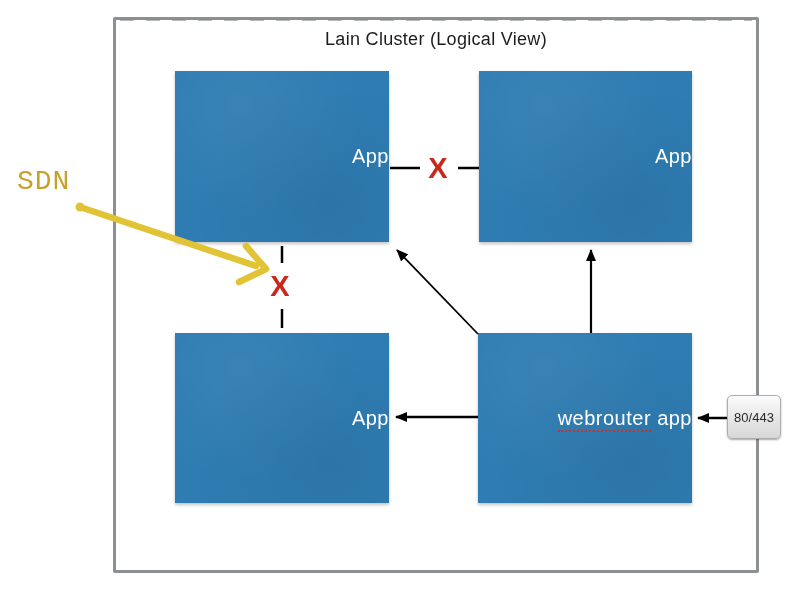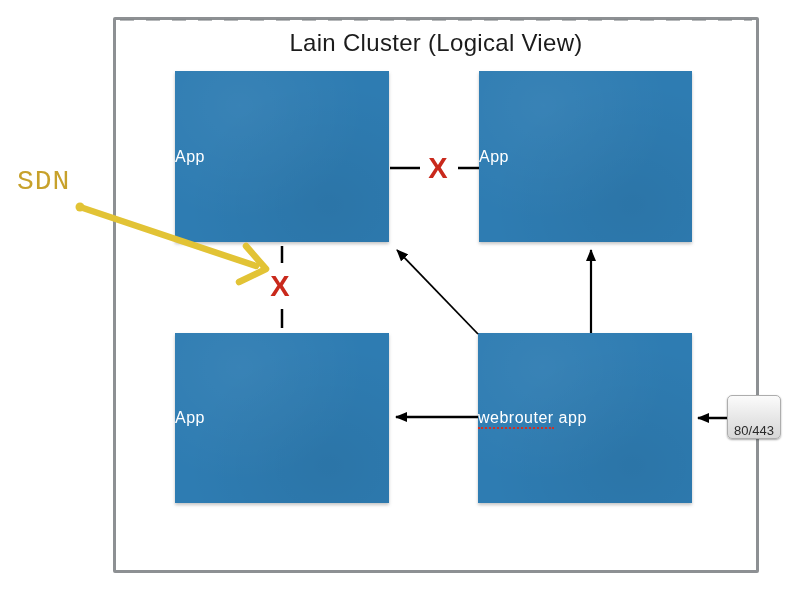--- a/index.html
+++ b/index.html
@@ -11,26 +11,26 @@
     position:absolute;left:113px;top:17px;width:646px;height:556px;
     box-sizing:border-box;border:3px solid #8d9093;border-radius:2px;
     background:#ffffff;
   }
   .frame::after{ 
     content:"";position:absolute;left:4px;top:-1px;right:4px;height:2px;
     background:repeating-linear-gradient(90deg,rgba(125,129,132,.55) 0 14px,transparent 14px 26px);
   }
   .diagram-title{
     position:absolute;left:113px;top:29px;width:646px;text-align:center;
-    font-size:24px;font-weight:300;color:#1c1c1c;letter-spacing:.3px;
+    font-size:18px;font-weight:300;color:#1c1c1c;letter-spacing:.3px;
   }
   .node{
     position:absolute;background:#2e7cb2;color:#fff;
-    display:flex;align-items:center;justify-content:flex-start;
-    font-size:16px;font-weight:300;letter-spacing:.5px;
+    display:flex;align-items:center;justify-content:flex-end;
+    font-size:20px;font-weight:300;letter-spacing:.5px;
     box-shadow:0 2px 3px rgba(90,90,90,.35);
     background-image:
       radial-gradient(ellipse at 30% 20%, rgba(255,255,255,.05), transparent 60%),
       radial-gradient(ellipse at 72% 78%, rgba(0,0,0,.06), transparent 65%);
   }
   .node-app-tl{left:175px;top:71px;width:214px;height:171px;}
   .node-app-tr{left:479px;top:71px;width:213px;height:171px;}
   .node-app-bl{left:175px;top:333px;width:214px;height:170px;}
   .node-webrouter{left:478px;top:333px;width:214px;height:170px;}
   .misspelled{border-bottom:2px dotted #d03025;padding-bottom:1px;}
@@ -42,21 +42,21 @@
   .x-vertical{left:263px;top:268px;}
   .sdn-label{
     position:absolute;left:17px;top:166px;
     font-size:28px;font-weight:300;color:#c7a12b;letter-spacing:1px;font-family:Liberation Mono, monospace;
   }
   .port-badge{
     position:absolute;left:727px;top:395px;width:54px;height:44px;
     box-sizing:border-box;border:1px solid #adadad;border-radius:5px;
     background:linear-gradient(#fbfbfb,#e6e6e6 55%,#d7d7d7);
     box-shadow:0 1px 2px rgba(0,0,0,.35);
-    display:flex;align-items:flex-end;justify-content:center;
+    display:flex;align-items:center;justify-content:center;
     font-size:13px;color:#2a2a2a;z-index:5;
   }
   svg.overlay{position:absolute;left:0;top:0;pointer-events:none;z-index:3;}
 </style>
 </head>
 <body>
 
 <div class="frame"></div>
 
 <div class="diagram-title">Lain Cluster (Logical View)</div>

